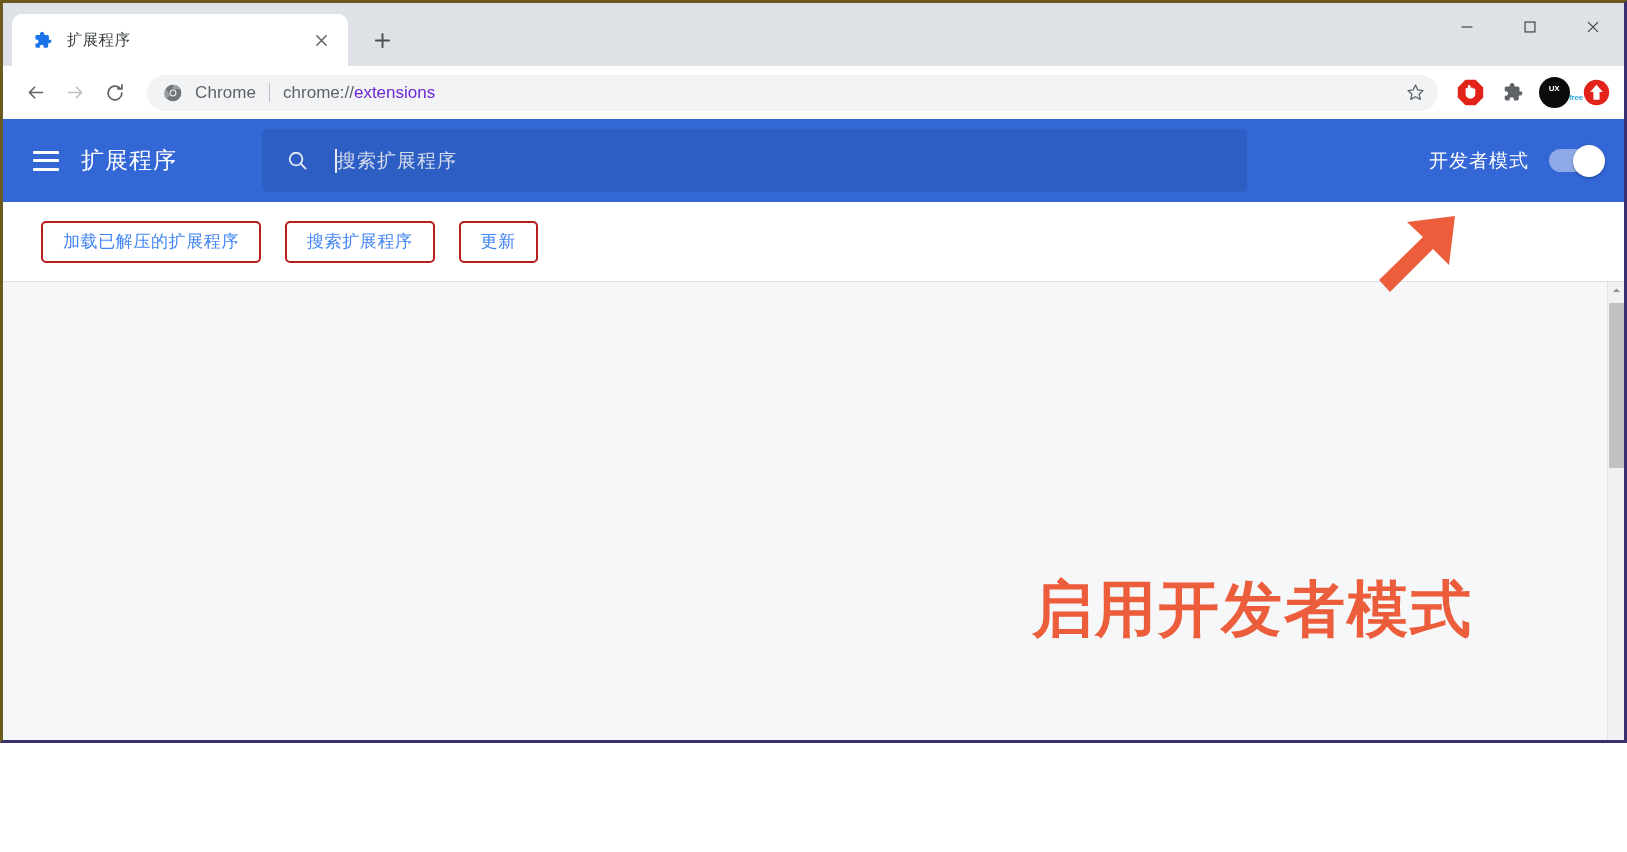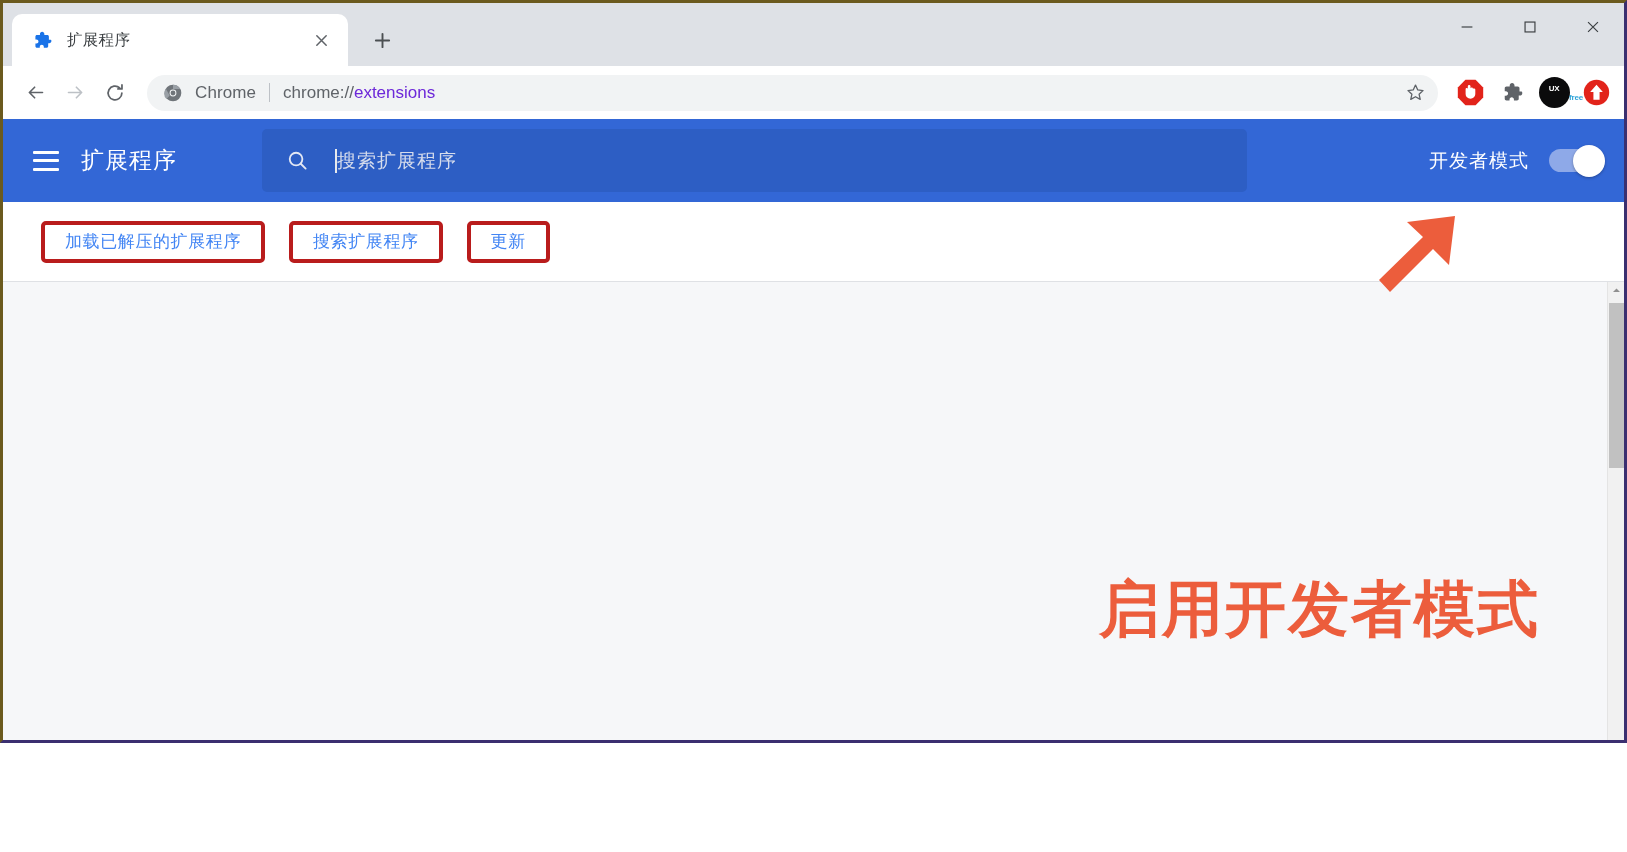--- a/index.html
+++ b/index.html
@@ -174,21 +174,21 @@
   #actionbar {
     height:80px;
     background:#ffffff;
     border-bottom:1px solid #dfe1e5;
     display:flex; align-items:center;
     padding-left:38px;
     gap:24px;
   }
   .actbtn {
     height:42px;
-    border:4px solid #b91c1c;
+    border:2px solid #b91c1c;
     border-radius:5px;
     background:#ffffff;
     color:#4285f4;
     font-size:17px; letter-spacing:.6px;
     display:flex; align-items:center; justify-content:center;
     padding:0 20px;
     white-space:nowrap;
   }
 
   
@@ -196,21 +196,21 @@
     position:relative;
     height:568px;
     background:#f6f7f9;
     display:flex;
   }
   #canvas { flex:1; position:relative; overflow:hidden; }
 
   
   #annot-text {
     position:absolute;
-    left:1096px; top:297px;
+    left:1029px; top:297px;
     font-size:61px; font-weight:bold;
     color:#ec5d3c;
     letter-spacing:2px;
     white-space:nowrap;
     line-height:1;
   }
 
   
   #arrow-overlay {
     position:absolute;

